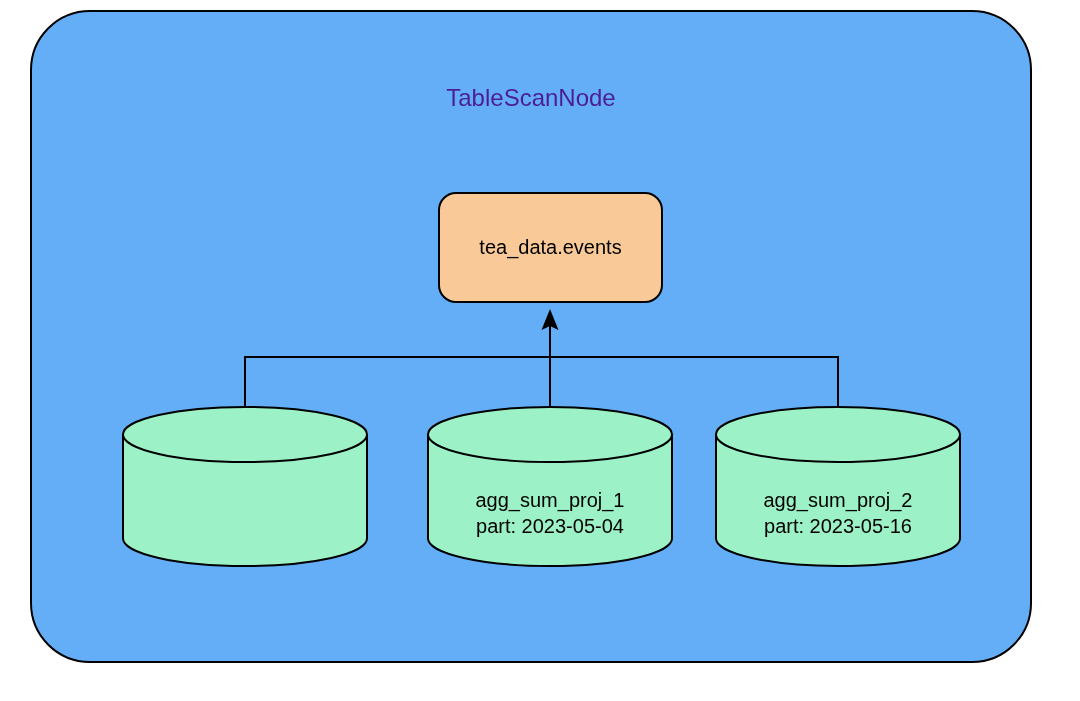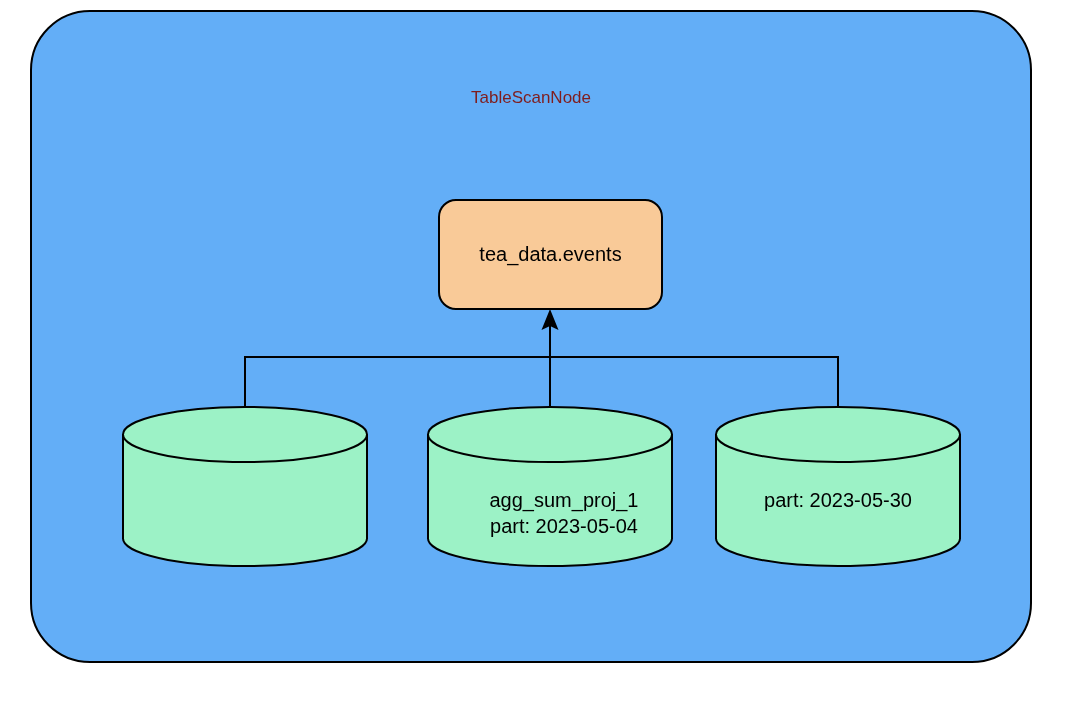--- a/index.html
+++ b/index.html
@@ -22,64 +22,64 @@
     background: #63AEF7;
     border: 2px solid #000000;
     border-radius: 60px;
   }
   .diagram-title {
     position: absolute;
     top: 75px;
     left: 0;
     width: 100%;
     text-align: center;
-    font-size: 17px;
+    font-size: 24px;
     line-height: 22px;
-    color: #7f1d1d;
+    color: #4c1d95;
   }
   .overlay {
     position: absolute;
     left: 0;
     top: 0;
     width: 1080px;
     height: 701px;
   }
   .edge {
     fill: none;
     stroke: #000000;
     stroke-width: 2;
   }
   .arrowhead { fill: #000000; stroke: none; }
   .cyl-body { fill: #9CF2C6; stroke: #000000; stroke-width: 2; }
   .cyl-lip  { fill: none;    stroke: #000000; stroke-width: 2; }
   .table-node {
     position: absolute;
     left: 438px;
-    top: 199px;
+    top: 192px;
     width: 225px;
     height: 111px;
     box-sizing: border-box;
     background: #F9CA98;
     border: 2px solid #000000;
     border-radius: 18px;
     display: flex;
     align-items: center;
     justify-content: center;
     font-size: 20px;
   }
   .cyl-label {
     position: absolute;
     top: 487px;
     width: 244px;
     text-align: center;
     font-size: 20px;
     line-height: 26px;
   }
   .cyl-label-1 { left: 123px; }
-  .cyl-label-2 { left: 442px; }
+  .cyl-label-2 { left: 428px; }
   .cyl-label-3 { left: 716px; }
 </style>
 </head>
 <body>
 
 <div class="canvas">
 
   <div class="container-node">
     <div class="diagram-title">TableScanNode</div>
   </div>
@@ -112,16 +112,17 @@
 
   <div class="cyl-label cyl-label-1">
   </div>
 
   <div class="cyl-label cyl-label-2">
     <div>agg_sum_proj_1</div>
     <div>part: 2023-05-04</div>
   </div>
 
   <div class="cyl-label cyl-label-3">
-    <div>part: 2023-05-30</div>
+    <div>agg_sum_proj_2</div>
+    <div>part: 2023-05-16</div>
   </div>
 
 </div>
 
 </body></html>

